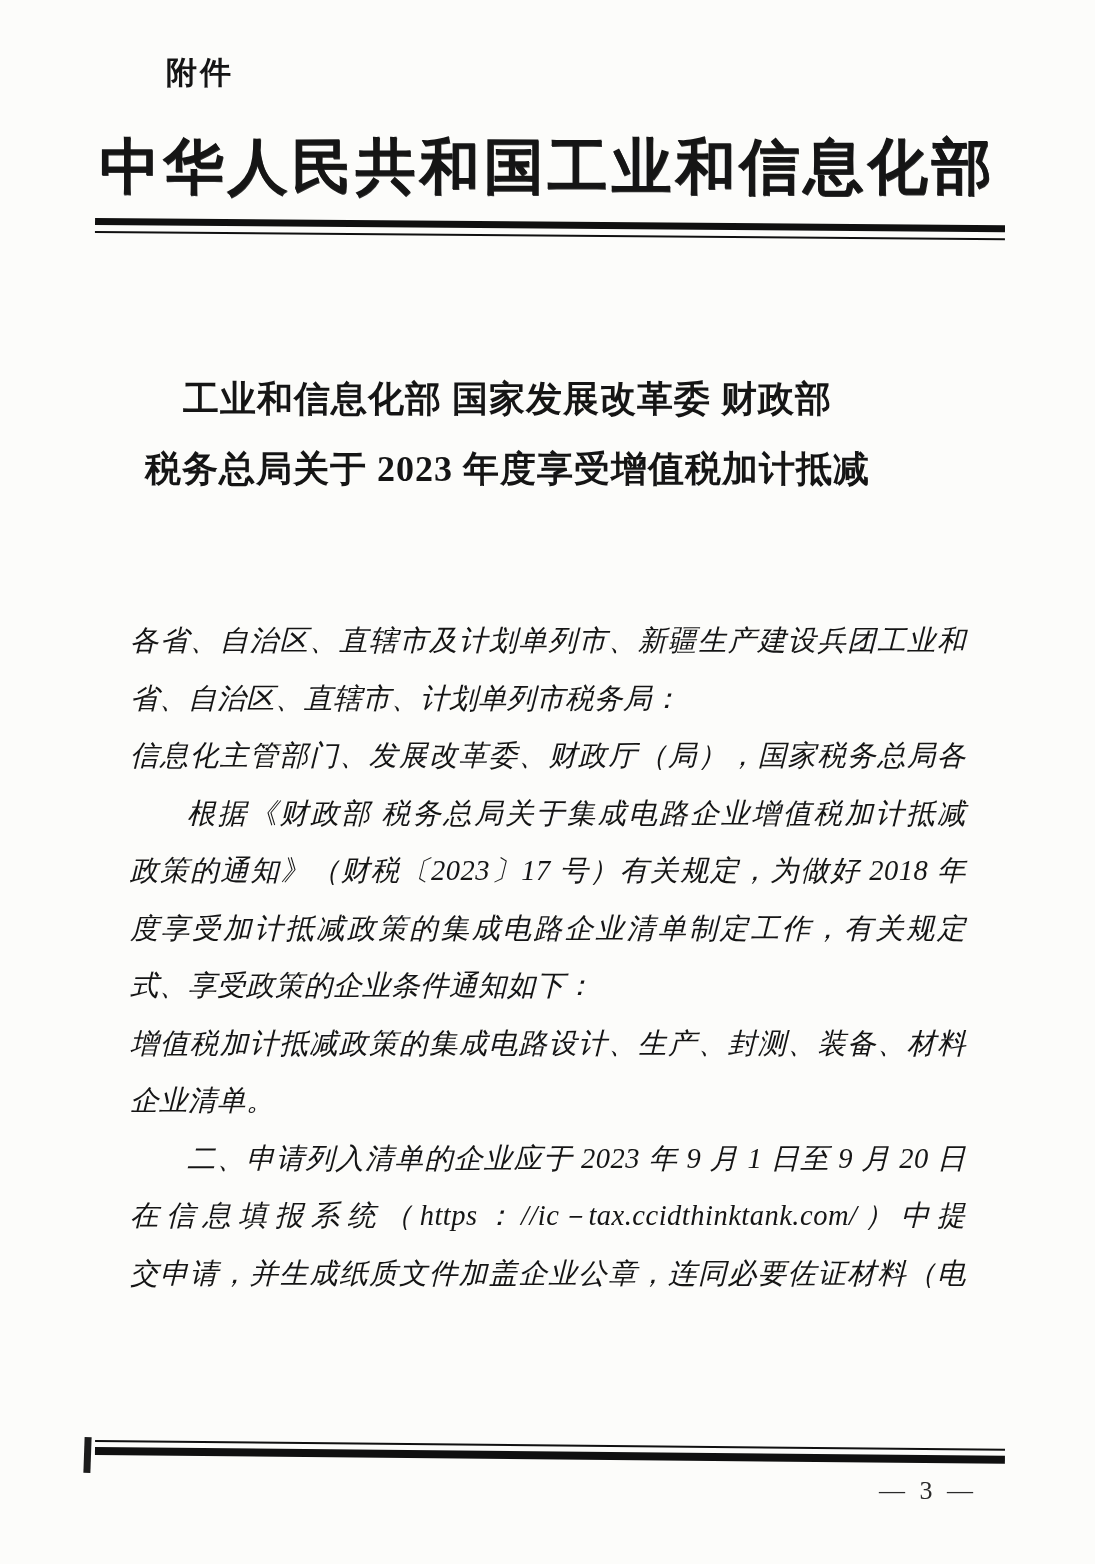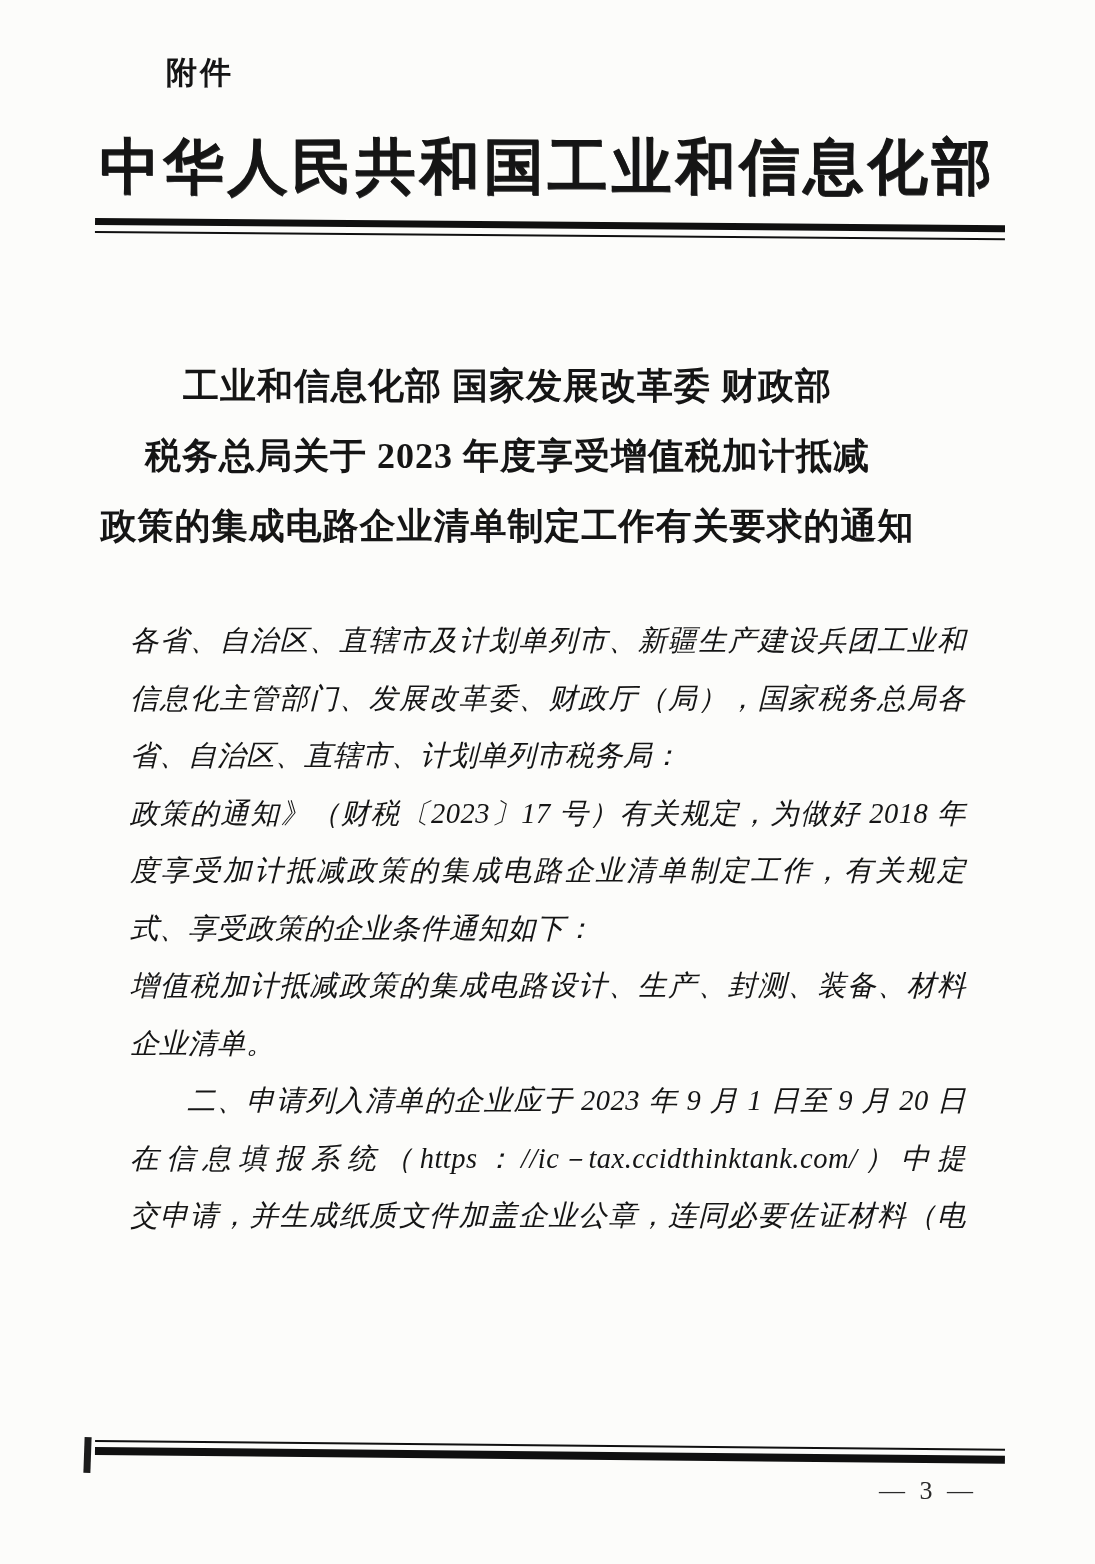--- a/index.html
+++ b/index.html
@@ -49,21 +49,21 @@
   .rule-block.bottom .rule.thick { margin-top: 5px; height: 8px; }
   .doc-number {
     position: absolute;
     top: 246px; right: 132px;
     font-size: 27px;
     letter-spacing: 2.5px;
     white-space: nowrap;
   }
   .title {
     position: absolute;
-    left: 0; top: 351px;
+    left: 0; top: 364px;
     width: 1015px;
     text-align: center;
     font-weight: 700;
     font-size: 36px;
     line-height: 70px;
     letter-spacing: 1px;
   }
   .doc-body {
     position: absolute;
     left: 130px; top: 612px;
@@ -110,27 +110,27 @@
 
   <div class="rule-block top">
     <div class="rule thick"></div>
     <div class="rule thin"></div>
   </div>
 
 
   <div class="title">
     <div>工业和信息化部 国家发展改革委 财政部</div>
     <div>税务总局关于 2023 年度享受增值税加计抵减</div>
-    <div>政策的集成电路企业清单制定工作有关要求的通知</div>
   </div>
 
   <div class="doc-body">
     <div class="bline justify">各省、自治区、直辖市及计划单列市、新疆生产建设兵团工业和</div>
+    <div class="bline">省、自治区、直辖市、计划单列市税务局：</div>
     <div class="bline justify">信息化主管部门、发展改革委、财政厅（局），国家税务总局各</div>
-    <div class="bline">省、自治区、直辖市、计划单列市税务局：</div>
+    <div class="bline justify indent">根据《财政部 税务总局关于集成电路企业增值税加计抵减</div>
     <div class="bline justify">政策的通知》（财税〔2023〕17 号）有关规定，为做好 2018 年</div>
     <div class="bline justify">度享受加计抵减政策的集成电路企业清单制定工作，有关规定</div>
     <div class="bline">式、享受政策的企业条件通知如下：</div>
     <div class="bline justify">增值税加计抵减政策的集成电路设计、生产、封测、装备、材料</div>
     <div class="bline">企业清单。</div>
     <div class="bline justify indent">二、申请列入清单的企业应于 2023 年 9 月 1 日至 9 月 20 日</div>
     <div class="bline justify">在信息填报系统（https：//ic－tax.ccidthinktank.com/）中提</div>
     <div class="bline justify">交申请，并生成纸质文件加盖企业公章，连同必要佐证材料（电</div>
   </div>
 

